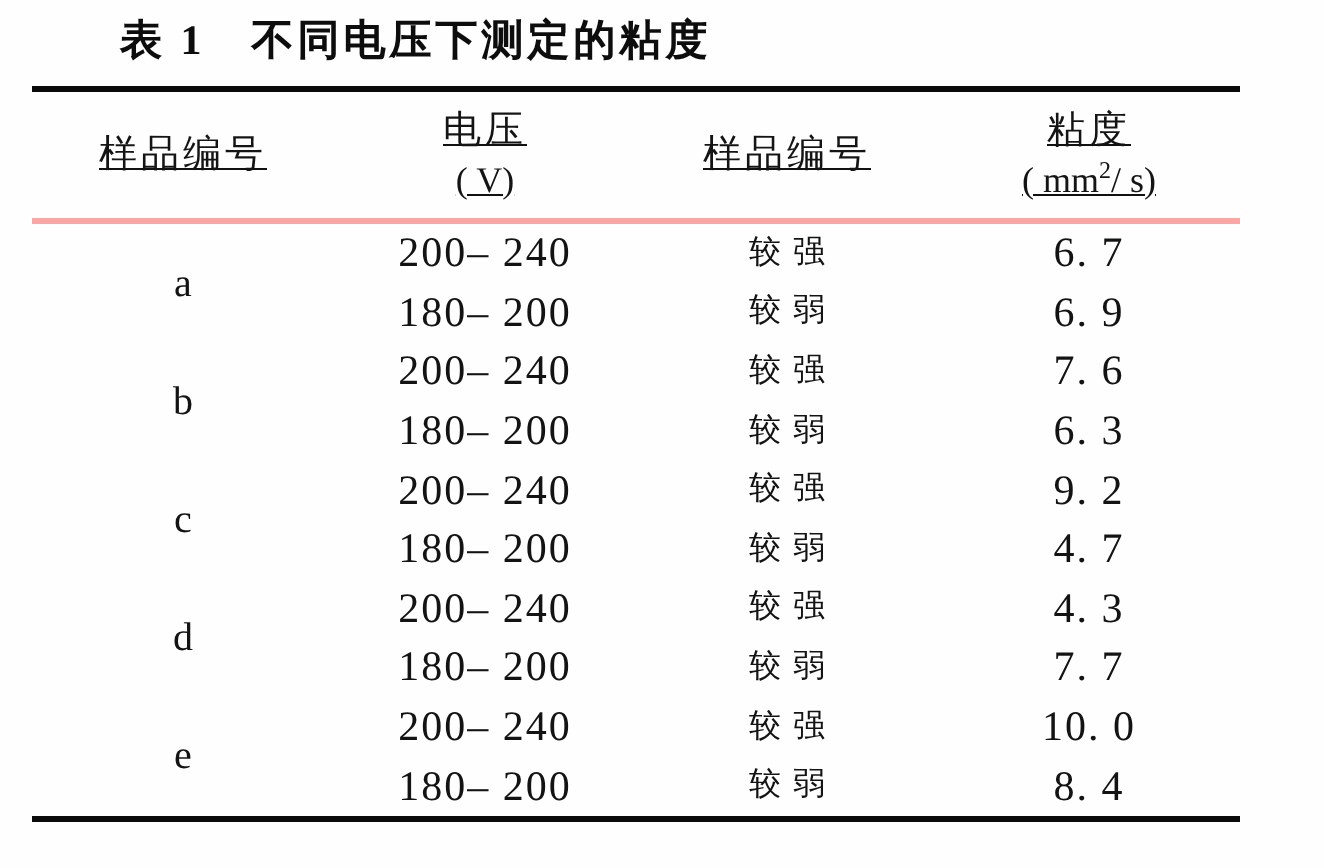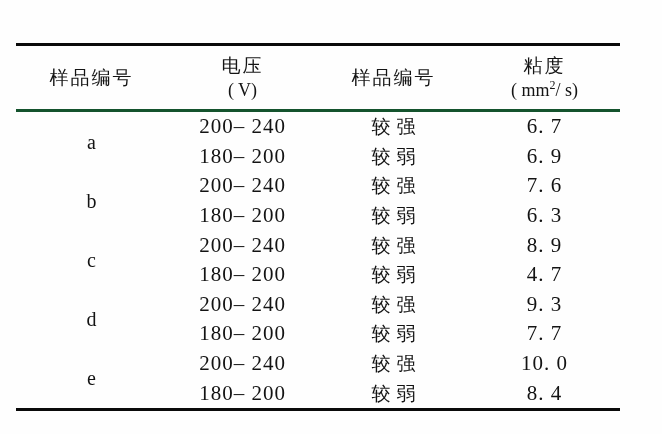--- a/index.html
+++ b/index.html
@@ -32,21 +32,22 @@
     top: 43px;
     width: 604px;
     border-collapse: collapse;
     table-layout: fixed;
     border-top: 3px solid #0a0a0a;
     border-bottom: 3px solid #0a0a0a;
   }
   table.viscosity col { width: 25%; }
   thead tr {
     height: 66px;
-    border-bottom: 3px solid #14532d;
+    border-bottom: 3px solid #fca5a5;
+    text-decoration: underline;
   }
   th {
     font-weight: normal;
     font-size: 19px;
     letter-spacing: 2px;
     text-align: center;
     vertical-align: middle;
     padding: 0;
     line-height: 25px;
     color: #141414;
@@ -66,33 +67,34 @@
     height: 29.6px;
     font-size: 21px;
     line-height: 1;
     color: #131313;
   }
   td.sample-id {
     font-size: 20px;
     font-style: normal;
   }
   td.state {
-    font-size: 19px;
+    font-size: 16px;
     letter-spacing: 6px;
     text-indent: 6px; 
   }
   td.num {
     letter-spacing: 1px;
   }
 </style>
 </head>
 <body>
 
 <div class="page">
 
+  <div class="caption">表 1　不同电压下测定的粘度</div>
 
   <table class="viscosity">
     <colgroup>
       <col>
         <col>
         <col>
         <col>
     </colgroup>
     <thead>
       <tr>
@@ -135,33 +137,33 @@
       <tr>
         <td class="num">180– 200</td>
         <td class="state">较弱</td>
         <td class="num">6. 3</td>
       </tr>
 
       <tr>
         <td class="sample-id" rowspan="2">c</td>
         <td class="num">200– 240</td>
         <td class="state">较强</td>
-        <td class="num">8. 9</td>
+        <td class="num">9. 2</td>
       </tr>
       <tr>
         <td class="num">180– 200</td>
         <td class="state">较弱</td>
         <td class="num">4. 7</td>
       </tr>
 
       <tr>
         <td class="sample-id" rowspan="2">d</td>
         <td class="num">200– 240</td>
         <td class="state">较强</td>
-        <td class="num">9. 3</td>
+        <td class="num">4. 3</td>
       </tr>
       <tr>
         <td class="num">180– 200</td>
         <td class="state">较弱</td>
         <td class="num">7. 7</td>
       </tr>
 
       <tr>
         <td class="sample-id" rowspan="2">e</td>
         <td class="num">200– 240</td>

